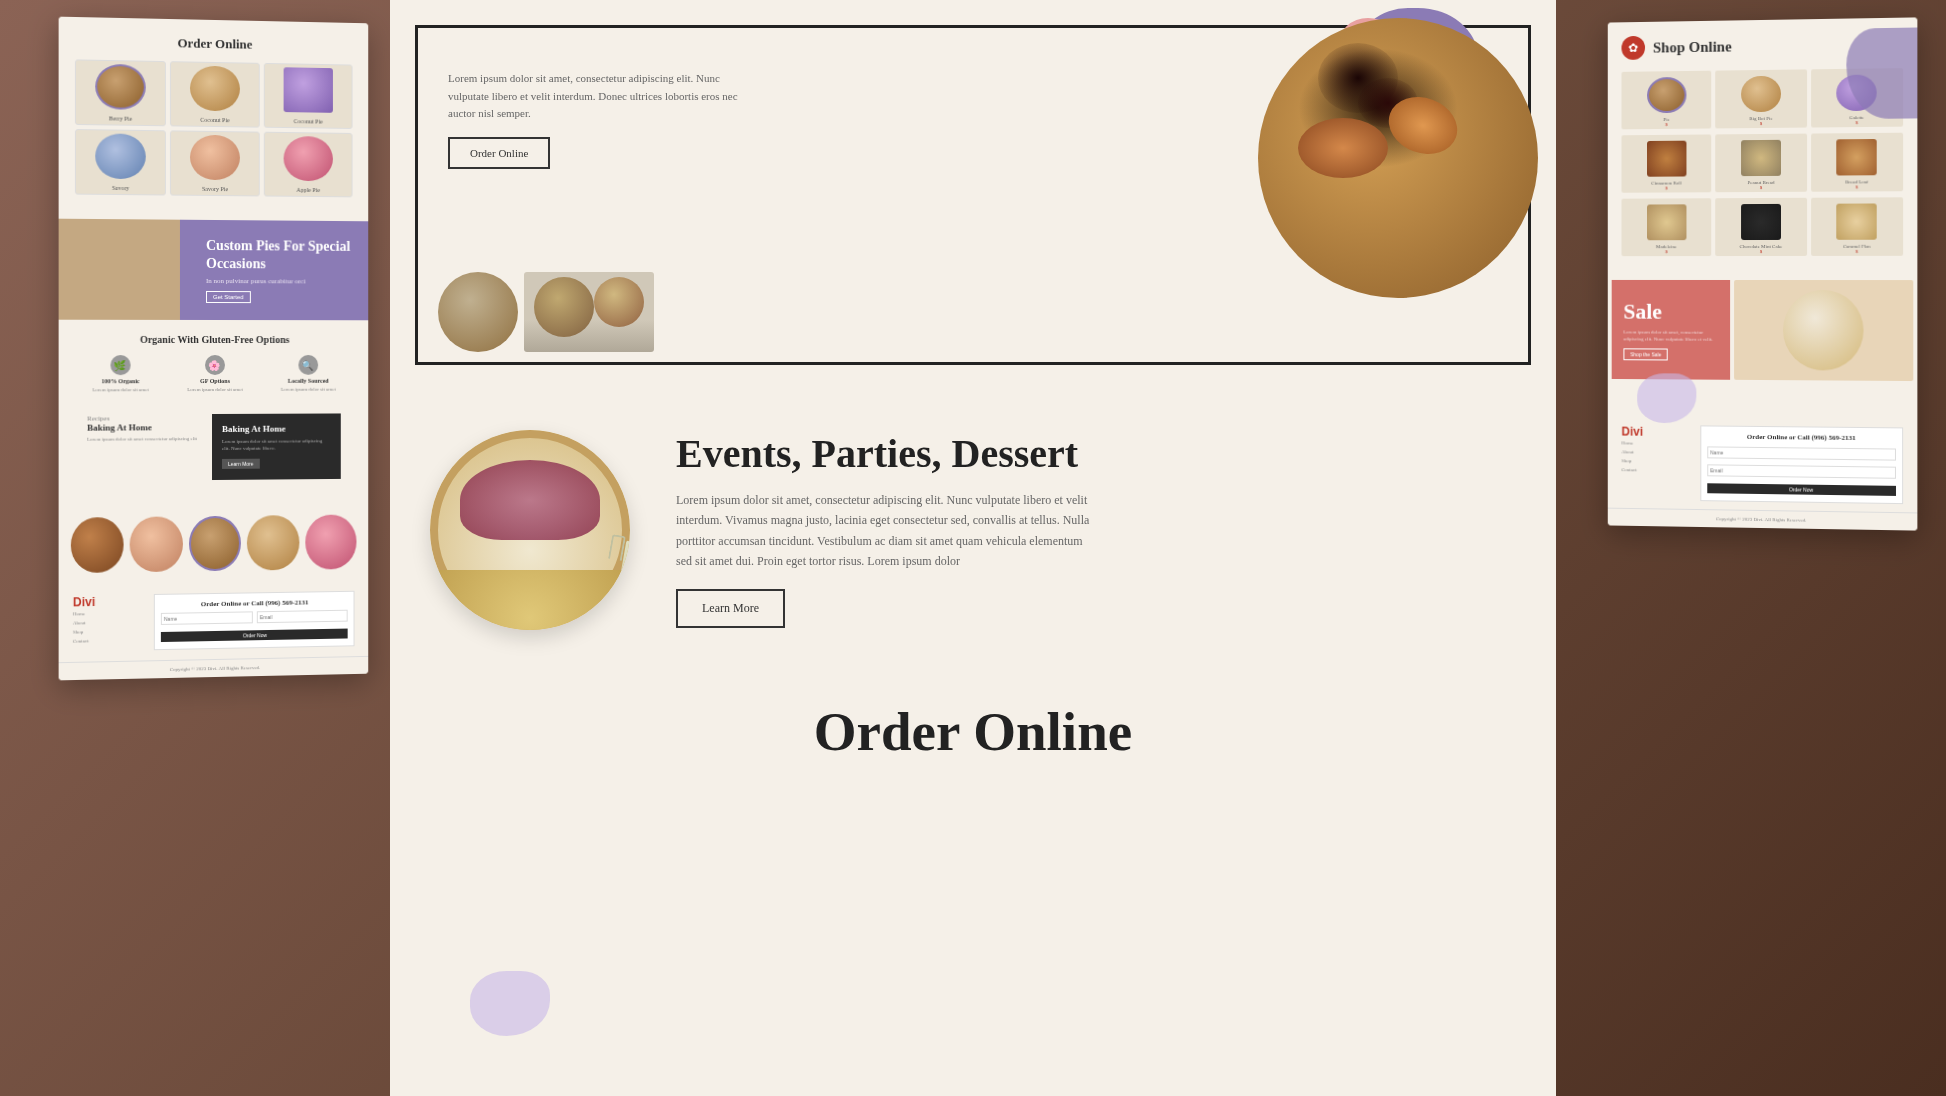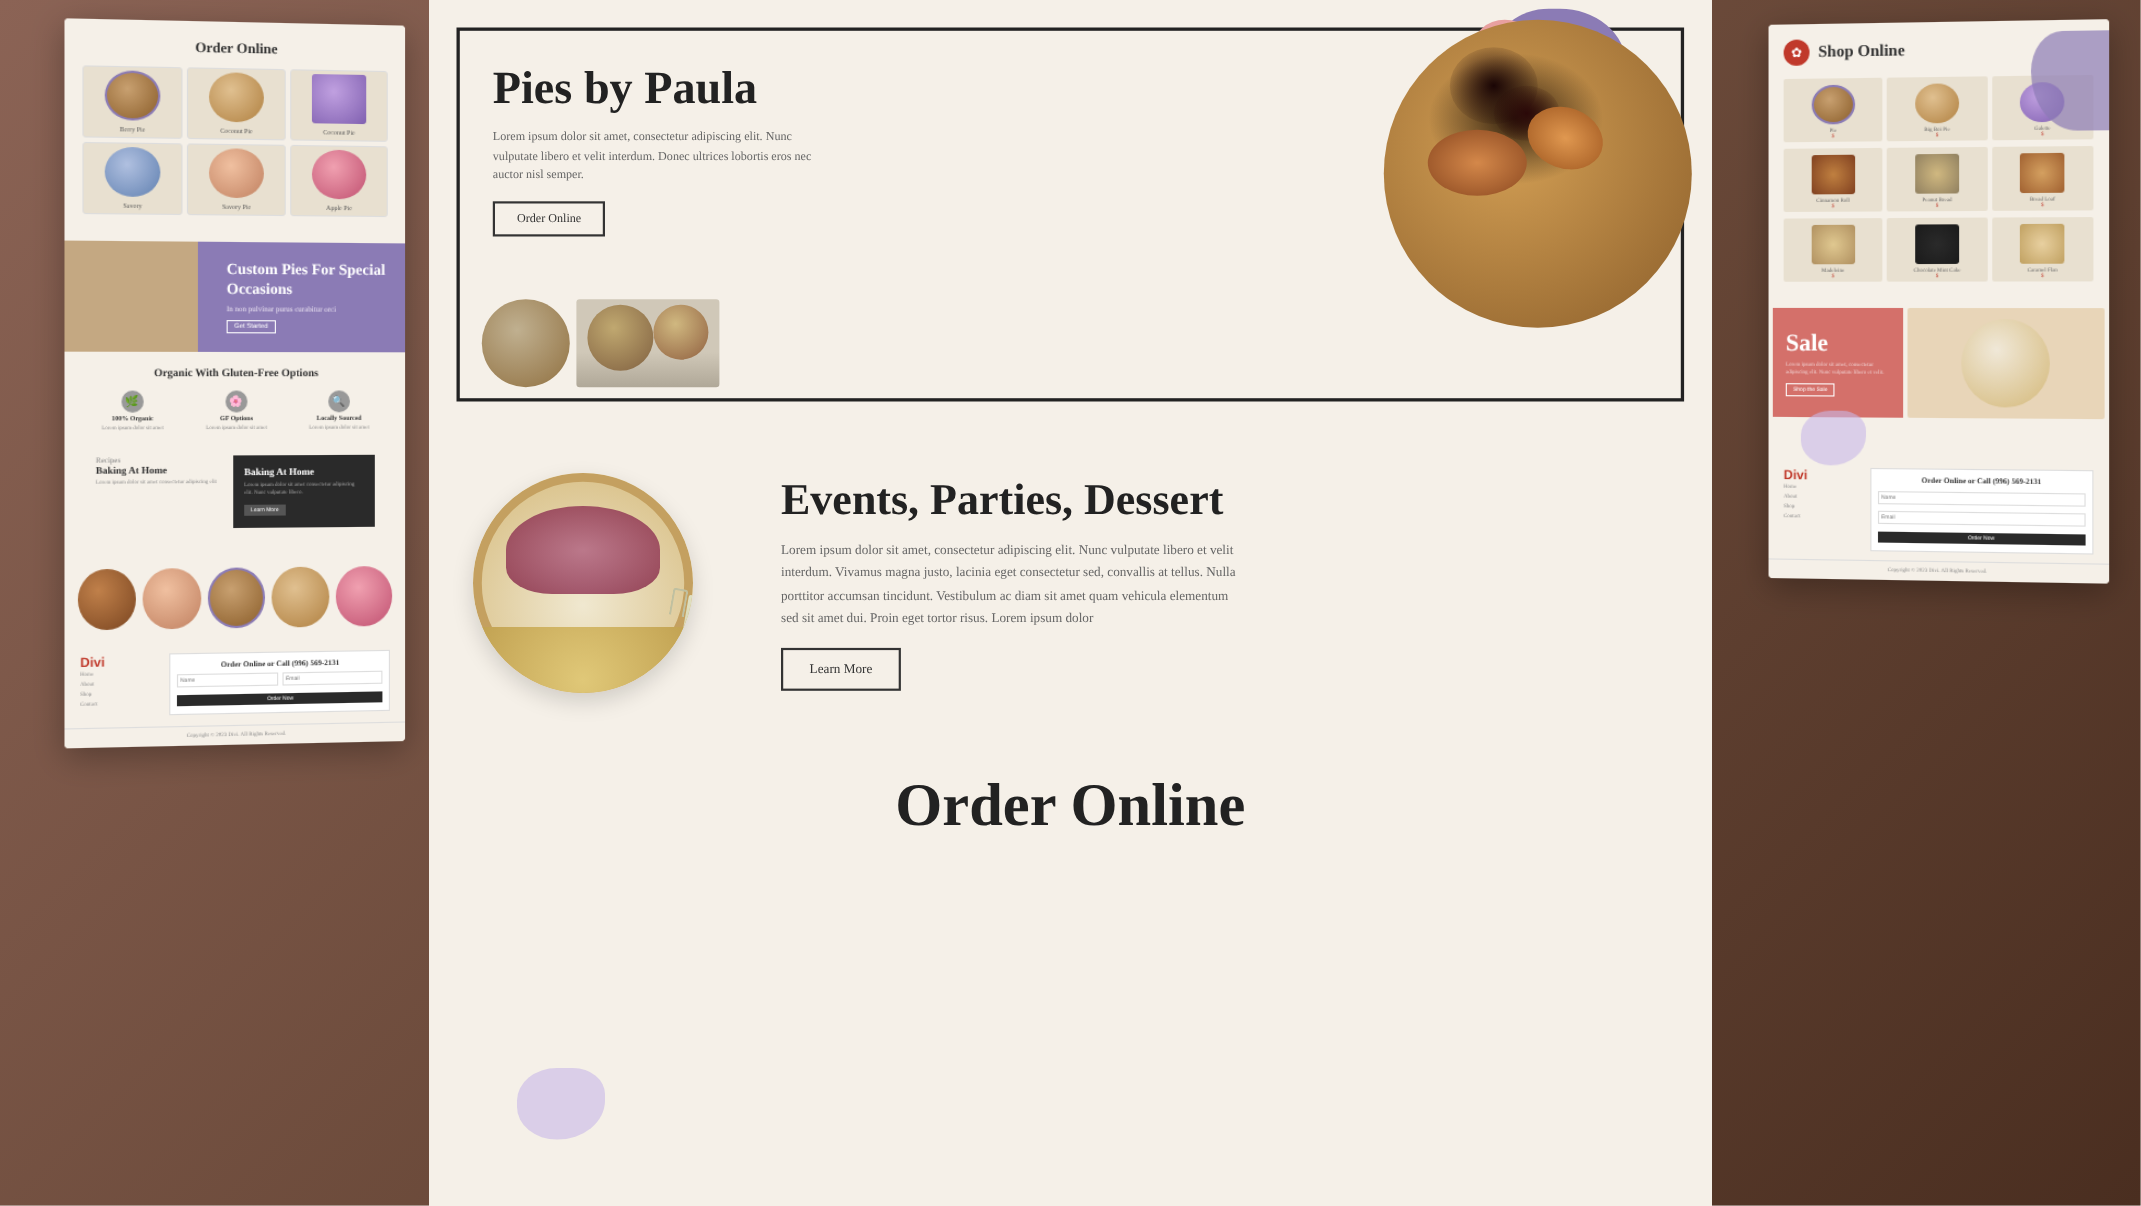--- a/index.html
+++ b/index.html
@@ -465,21 +465,21 @@
       background: #c4a882;
       border-radius: 3px;
       overflow: hidden;
     }
 
     
     .events-section {
       padding: 40px 40px;
       display: flex;
       align-items: center;
-      gap: 80px;
+      gap: 46px;
       min-height: 260px;
     }
 
     .events-content {
       flex: 1;
     }
 
     .events-title {
       font-size: 40px;
       font-weight: bold;
@@ -915,21 +915,20 @@
 </div>
 
 <div class="main-panel">
 
   <div class="hero-section">
 
     <div class="purple-blob"></div>
     <div class="pink-blob"></div>
 
     <div class="hero-content">
-      <h1 class="hero-title">Pies by Paula</h1>
       <p class="hero-desc">Lorem ipsum dolor sit amet, consectetur adipiscing elit. Nunc vulputate libero et velit interdum. Donec ultrices lobortis eros nec auctor nisl semper.</p>
       <button class="hero-btn">Order Online</button>
     </div>
 
     <div class="hero-pie-large">
       <div class="hero-pie-large-circle">
         <div class="hero-pie-overlay"></div>
 
         <div style="position:absolute;top:25px;left:60px;width:80px;height:70px;background:radial-gradient(ellipse,#1a0505 0%,transparent 80%);border-radius:50%;"></div>
         <div style="position:absolute;top:60px;left:100px;width:60px;height:50px;background:radial-gradient(ellipse,#2a0808 0%,transparent 80%);border-radius:50%;"></div>

